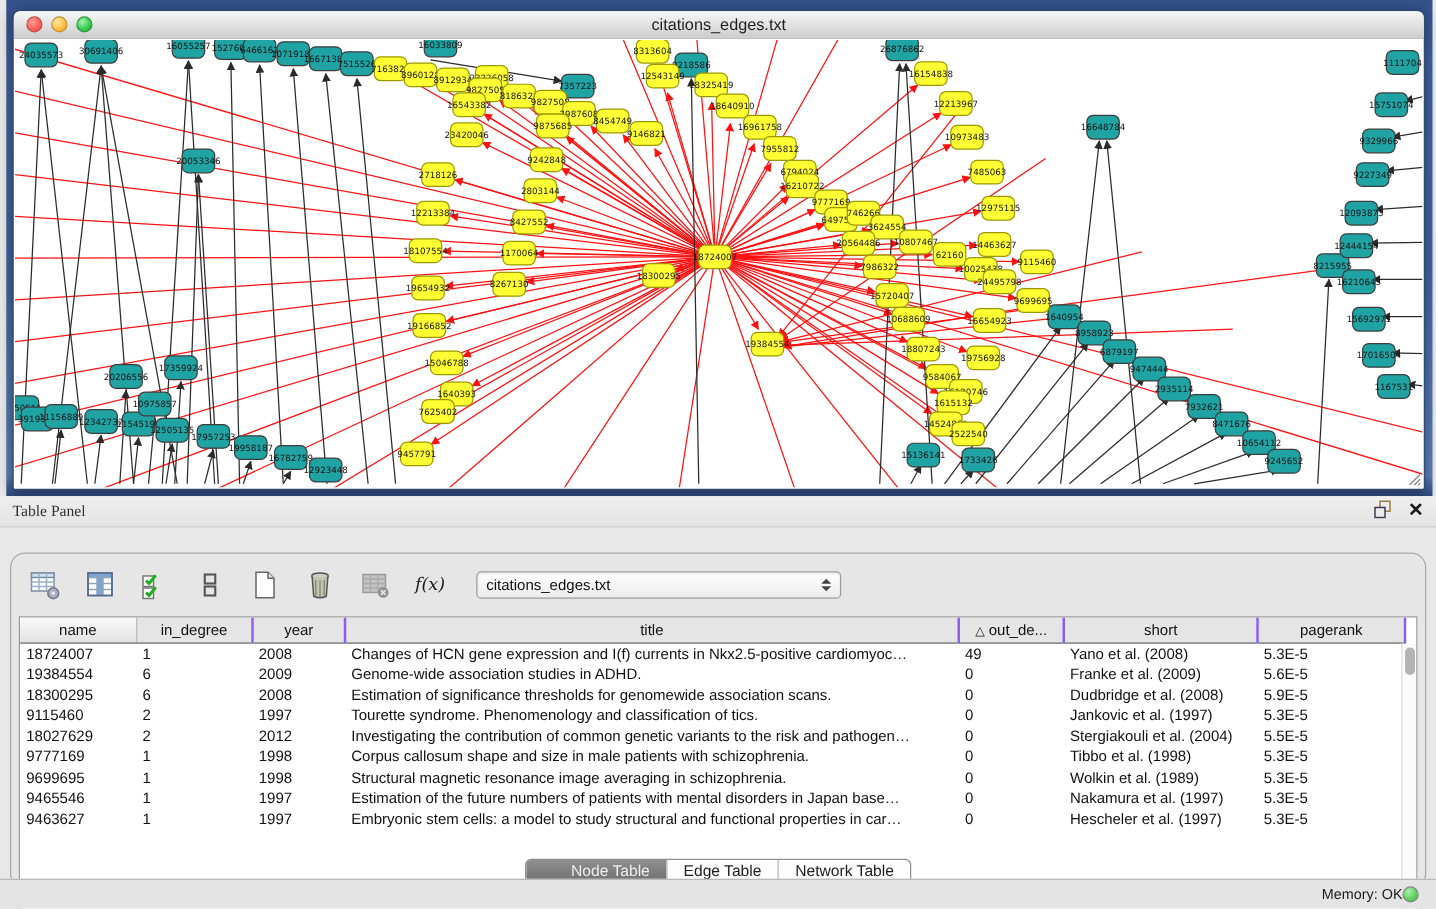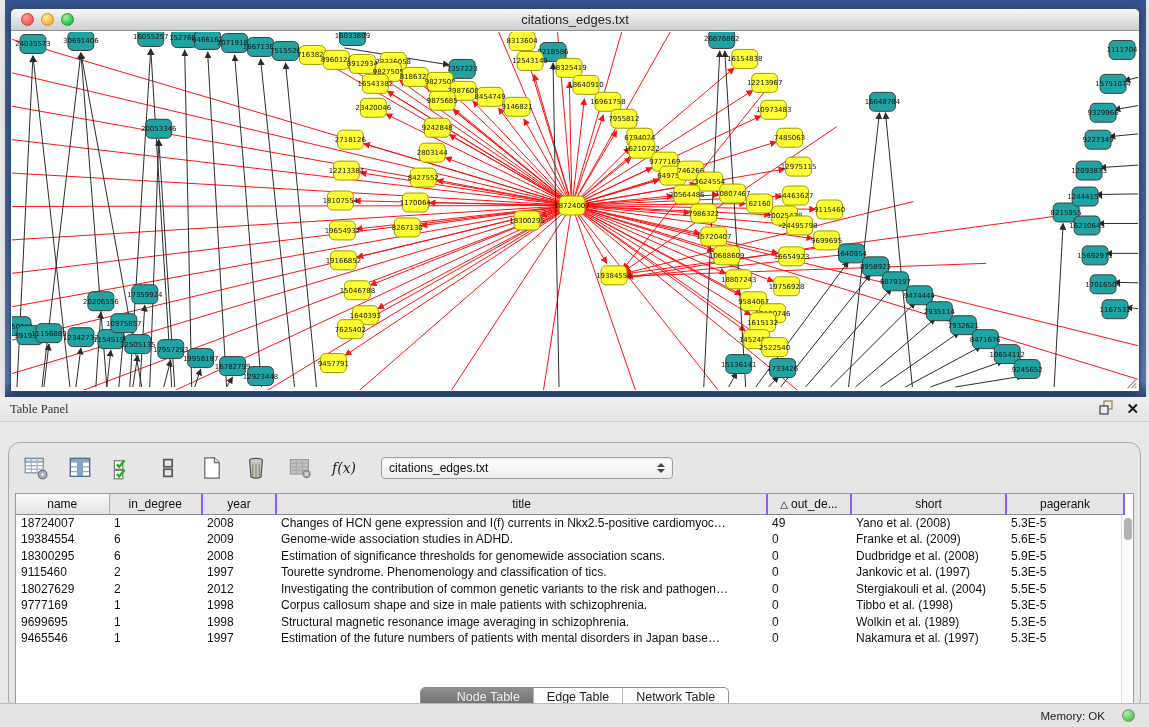--- a/index.html
+++ b/index.html
@@ -68,21 +68,21 @@
 
   .tabbar { position:absolute; left:0; right:0; bottom:3px; display:flex; justify-content:center; }
   .seg { display:inline-flex; border:1px solid #8f8f8f; border-radius:5px; overflow:hidden;
     background:#fdfdfd; }
   .seg .tab { padding:2px 13px; font-size:12.5px; color:#1d1d1d; border-left:1px solid #b5b5b5; }
   .seg .tab:first-child { border-left:none;padding-left:36px; }
   .seg .tab.sel { background:linear-gradient(#8f8f8f,#6e6e6e); color:#efefef; }
 
   .statusbar { position:absolute; left:0; right:0; bottom:0; height:24px;
     background:#e4e4e4; border-top:1px solid #b9b9b9; display:flex; align-items:center;
-    justify-content:flex-end; gap:17px; padding-right:14px; font-size:11.5px; color:#1c1c1c; }
+    justify-content:flex-end; gap:0; padding-right:14px; font-size:11.5px; color:#1c1c1c; }
   .memdot { width:13px; height:13px; border-radius:50%;
     background:radial-gradient(circle at 35% 30%,#a8f0a8,#2db82d); border:1px solid #848484; }
 </style>
 </head>
 <body>
 
 <div class="app">
 
   <div class="desktop">
     <div class="net-window">
@@ -898,20 +898,29 @@
               </tr>
               <tr>
                 <td>9465546</td>
                 <td>1</td>
                 <td>1997</td>
                 <td>Estimation of the future numbers of patients with mental disorders in Japan base…</td>
                 <td>0</td>
                 <td>Nakamura et al. (1997)</td>
                 <td>5.3E-5</td>
               </tr>
+              <tr>
+                <td>9463627</td>
+                <td>1</td>
+                <td>1997</td>
+                <td>Embryonic stem cells: a model to study structural and functional properties in car…</td>
+                <td>0</td>
+                <td>Hescheler et al. (1997)</td>
+                <td>5.3E-5</td>
+              </tr>
             </tbody>
           </table>
         <div class="vscroll">
           <div class="thumb"></div>
         </div>
       </div>
 
       <div class="tabbar">
         <div class="seg" id="tabseg">
             <div class="tab sel">Node Table</div>

